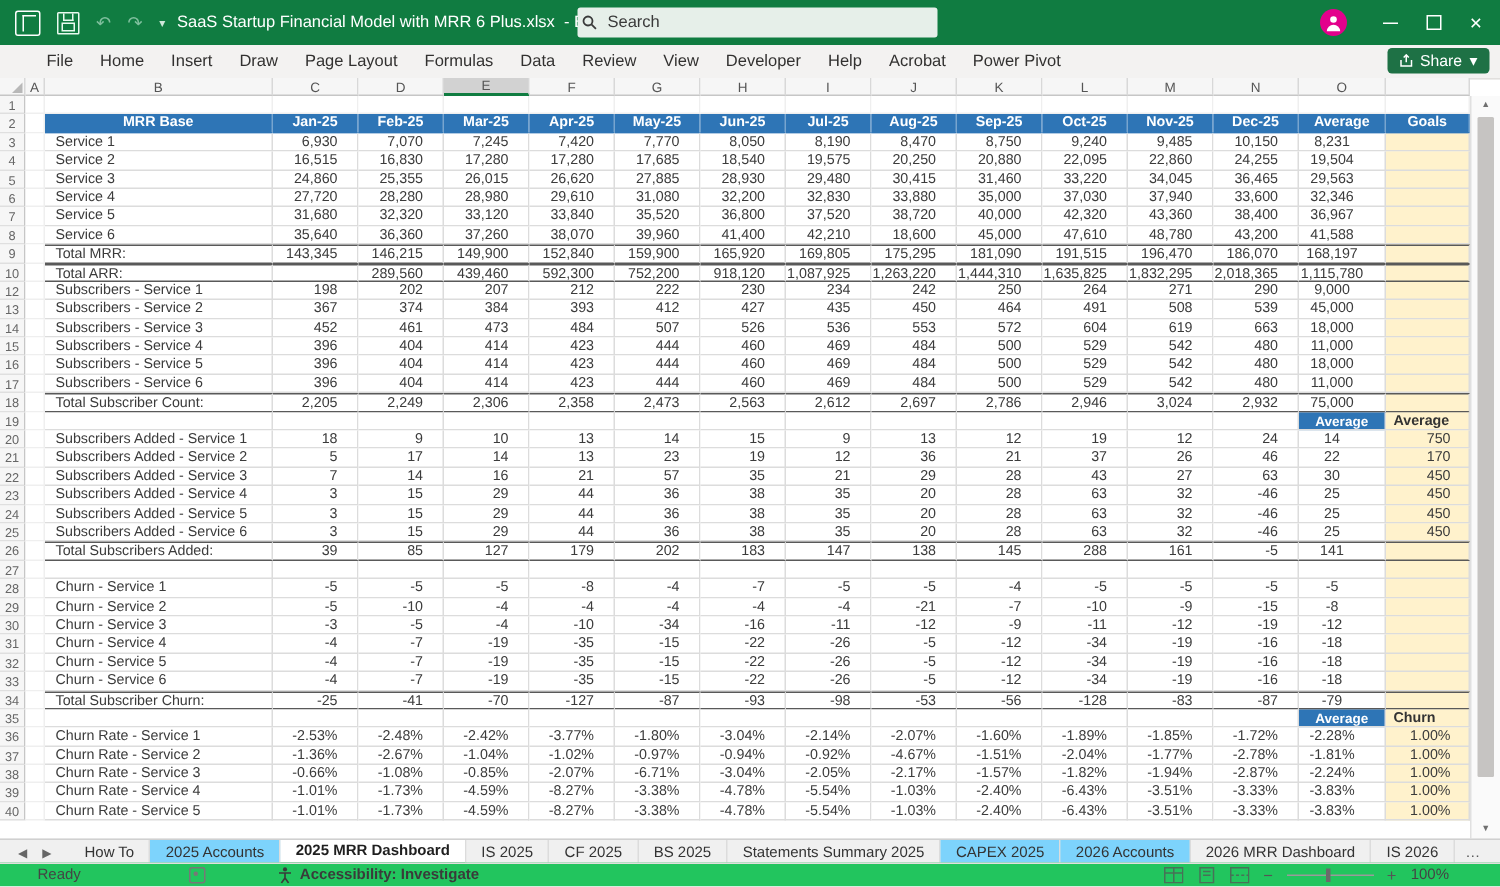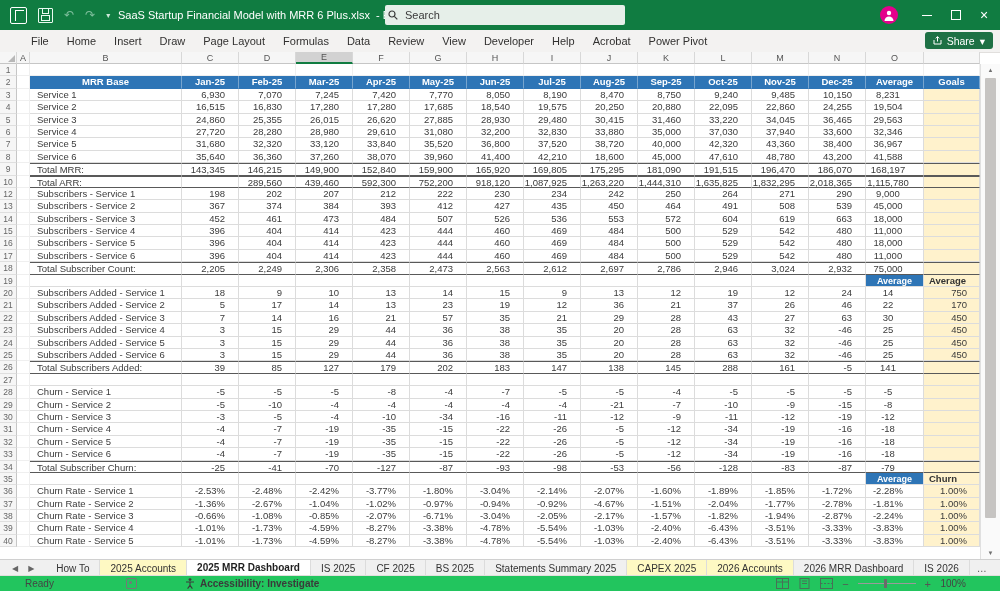--- a/index.html
+++ b/index.html
@@ -61,21 +61,21 @@
   .vscroll{position:absolute;top:64px;left:980px;width:20px;height:495px;background:#FAFAFA;border-left:1px solid #E0E0E0;box-sizing:border-box;}
   .varr{height:12px;text-align:center;font-size:6px;color:#707070;line-height:12px;}
   .vthumb{position:absolute;top:14px;left:4px;width:11px;height:440px;background:#C6C4C2;border-radius:1px;}
   .varr.dn{position:absolute;bottom:0;width:100%;}
   
   .tabsbar{position:absolute;top:559px;left:0;right:0;height:17px;background:#F0F0F0;border-top:1px solid #D0D0D0;
            display:flex;align-items:stretch;font-size:10px;color:#333;}
   .tnav{display:flex;align-items:center;gap:10px;padding:0 12px;color:#666;font-size:8px;}
   .stab{display:flex;align-items:center;padding:0 10px;border-right:1px solid #DCDCDC;white-space:nowrap;}
   .stab.active{background:#fff;font-weight:bold;color:#1f1f1f;border-bottom:2px solid #217346;box-sizing:border-box;}
-  .stab.yellow{background:#fef9c3;}
+  .stab.yellow{background:#7dd3fc;}
   .tmore{display:flex;align-items:center;padding:0 7px;color:#555;}
   .tadd{display:flex;align-items:center;padding:0 7px;font-size:12px;color:#555;}
   
   .statusbar{position:absolute;bottom:0;left:0;right:0;height:15px;background:#22c55e;border-top:1px solid #E1DFDD;
              display:flex;align-items:center;font-size:10px;color:#444;}
   .sb-ready{margin-left:25px;}
   .macro-ic{margin-left:72px;width:9px;height:9px;border:1px solid #777;border-radius:2px;position:relative;}
   .macro-ic:before{content:"";position:absolute;left:2px;top:2px;width:3px;height:3px;background:#777;border-radius:50%;}
   .sb-acc{margin-left:48px;display:flex;align-items:center;gap:5px;font-weight:bold;color:#3a3a3a;}
   .sb-right{margin-left:auto;display:flex;align-items:center;gap:9px;padding-right:34px;}

